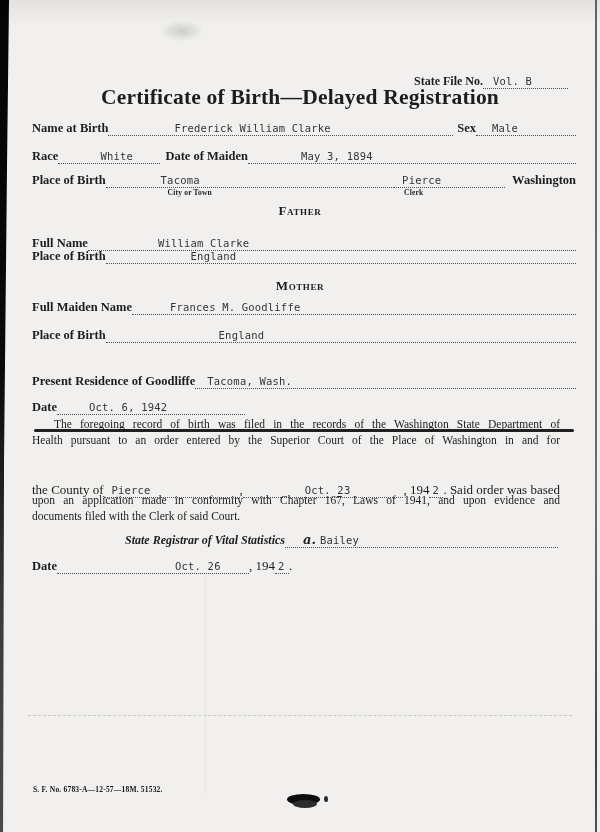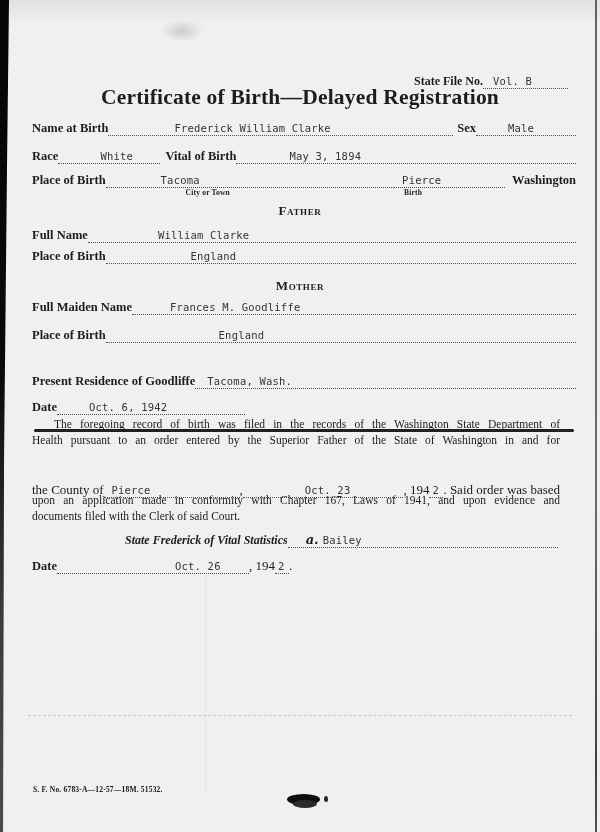--- a/index.html
+++ b/index.html
@@ -123,51 +123,51 @@
 
   <div class="title">Certificate of Birth—Delayed Registration</div>
 
   <div class="row" style="top:115px">
     <span class="lbl">Name at Birth</span>
     <span class="b grow">
       <span class="tw" style="margin-left:66px">Frederick William Clarke</span>
     </span>
     <span class="lbl" style="margin-left:4px">Sex</span>
     <span class="b" style="width:100px">
-      <span class="tw" style="margin-left:32px">Male</span>
+      <span class="tw" style="margin-left:16px">Male</span>
     </span>
   </div>
 
   <div class="row" style="top:143px">
     <span class="lbl">Race</span>
     <span class="b" style="width:102px">
       <span class="tw" style="margin-left:42px">White</span>
     </span>
-    <span class="lbl" style="margin-left:5px">Vital of Birth</span>
+    <span class="lbl" style="margin-left:5px">Date of Maiden</span>
     <span class="b grow">
       <span class="tw" style="margin-left:53px">May 3, 1894</span>
     </span>
   </div>
 
   <div class="row" style="top:167px">
     <span class="lbl">Place of Birth</span>
     <span class="b" style="flex:2.6 1 0">
       <span class="tw" style="margin-left:55px">Tacoma</span>
-      <span class="cap" style="left:80px">City or Town</span>
+      <span class="cap" style="left:62px">City or Town</span>
     </span>
     <span class="b" style="flex:1 1 0">
       <span class="tw" style="margin-left:8px">Pierce</span>
-      <span class="cap" style="left:10px">Birth</span>
+      <span class="cap" style="left:10px">Clerk</span>
     </span>
     <span class="lbl" style="margin-left:7px">Washington</span>
   </div>
 
   <div class="sec" style="top:204px">Father</div>
 
-  <div class="row" style="top:222px">
+  <div class="row" style="top:230px">
     <span class="lbl">Full Name</span>
     <span class="b grow">
       <span class="tw" style="margin-left:70px">William Clarke</span>
     </span>
   </div>
 
   <div class="row" style="top:243px">
     <span class="lbl">Place of Birth</span>
     <span class="b grow">
       <span class="tw" style="margin-left:85px">England</span>
@@ -201,21 +201,21 @@
     <span class="lbl">Date</span>
     <span class="b" style="width:188px">
       <span class="tw" style="margin-left:32px">Oct. 6, 1942</span>
     </span>
   </div>
 
   <div class="rule-heavy"></div>
 
   <div class="para" style="top:416px">
     <div class="pline first">The foregoing record of birth was filed in the records of the Washington State Department of</div>
-    <div class="pline">Health pursuant to an order entered by the Superior Father of the State of Washington in and for</div>
+    <div class="pline">Health pursuant to an order entered by the Superior Court of the Place of Washington in and for</div>
   </div>
 
   <div class="county-row">
     <span class="ptext">the County of</span>
     <span class="b" style="width:136px">
       <span class="tw" style="margin-left:8px">Pierce</span>
     </span>
     <span class="ptext">,</span>
     <span class="b grow">
       <span class="tw" style="margin-left:62px">Oct. 23</span>
@@ -226,21 +226,21 @@
     </span>
     <span class="ptext">. Said order was based</span>
   </div>
 
   <div class="para" style="top:492px">
     <div class="pline">upon an application made in conformity with Chapter 167, Laws of 1941, and upon evidence and</div>
     <div class="pline last">documents filed with the Clerk of said Court.</div>
   </div>
 
   <div class="row" style="top:530px;left:125px;right:42px;height:18px">
-    <span class="registrar-lbl">State Frederick of Vital Statistics</span>
+    <span class="registrar-lbl">State Registrar of Vital Statistics</span>
     <span class="b grow">
       <span class="sig-initial" style="margin-left:18px">a.</span>
       <span class="tw" style="margin-left:4px">Bailey</span>
     </span>
   </div>
 
   <div class="row" style="top:553px">
     <span class="lbl">Date</span>
     <span class="b" style="width:192px">
       <span class="tw" style="margin-left:118px">Oct. 26</span>

